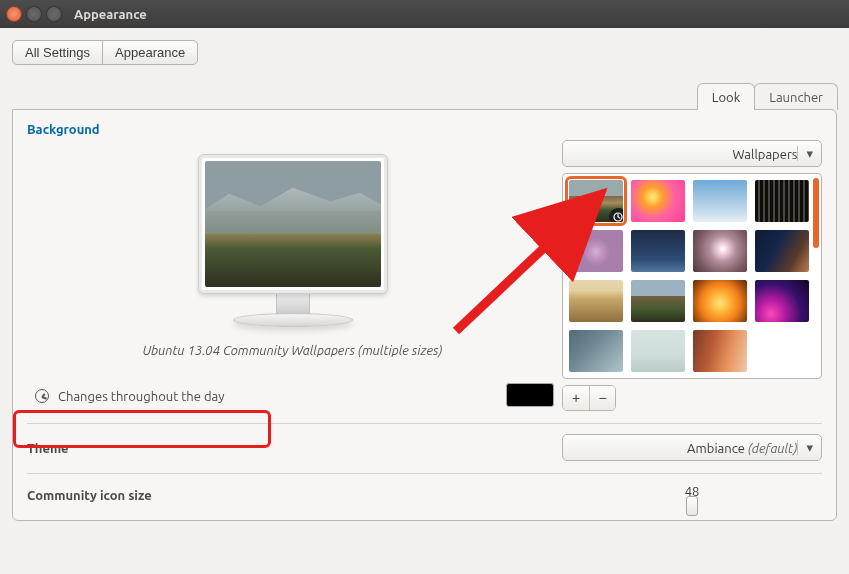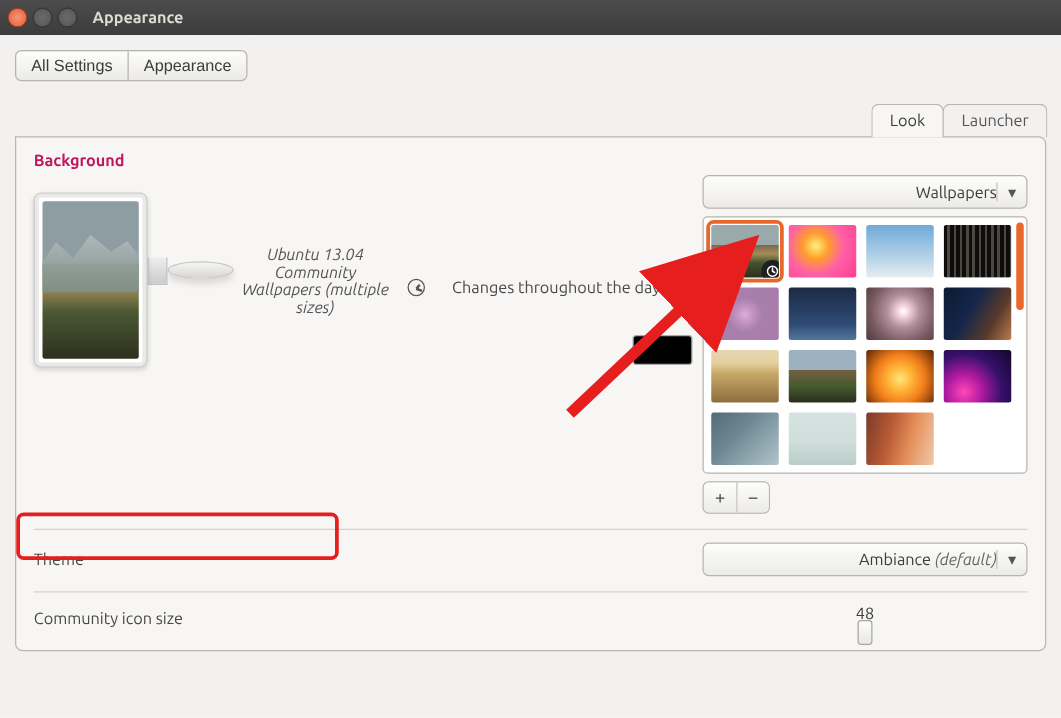--- a/index.html
+++ b/index.html
@@ -10,30 +10,30 @@
 .win-min, .win-max { background: radial-gradient(#6a6a6a, #555); }
 .titlebar-title { margin-left: 8px; }
 .content { padding: 12px 12px 0 12px; }
 .breadcrumb { display: inline-flex; border: 1px solid #b8b4ad; border-radius: 5px; overflow: hidden; background: linear-gradient(#fdfdfc, #ebeae7); }
 .breadcrumb button { border: none; background: transparent; padding: 4px 12px; font-size: 13px; color: #3c3c3c; cursor: pointer; }
 .breadcrumb button + button { border-left: 1px solid #b8b4ad; }
 .tab-bar { margin-top: 18px; display: flex; padding-left: 6px; position: relative; justify-content: flex-end; }
 .tab { border: 1px solid #bab7b0; border-bottom: none; padding: 6px 14px; background: #f2f1f0; border-radius: 6px 6px 0 0; margin-right: -1px; color: #555; cursor: pointer; position: relative; z-index: 1; }
 .tab.active { color: #3c3c3c; z-index: 3; background: #f7f6f5; }
 .tab-panel { border: 1px solid #bab7b0; border-radius: 0 6px 6px 6px; background: #f7f6f5; padding: 12px 14px 14px 14px; margin-top: -1px; position: relative; z-index: 2; }
-.section-label { font-weight: bold; color: #be185d; margin-bottom: 4px; }
+.section-label { font-weight: bold; color: #0369a1; margin-bottom: 4px; }
 .row { display: flex; align-items: flex-start; gap: 4px; }
-.left-col { flex: 1; display: flex; flex-direction: row; align-items: center; }
+.left-col { flex: 1; display: flex; flex-direction: column; align-items: center; }
 .monitor { width: 190px; height: 140px; background:#fff; border:1px solid #ccc; border-radius:6px; padding:6px; box-shadow: inset 0 0 0 3px #e9e9e7, 0 2px 4px rgba(0,0,0,0.15); position:relative; margin-top:14px;}
 .monitor-img { width:100%; height:100%; border-radius:2px; background: linear-gradient(#8d9da1 0%, #8d9da1 40%, #716049 40%, #9e8857 55%, #4b5934 70%, #2e301f 100%); position:relative; overflow:hidden;}
 .monitor-img::before { content:""; position:absolute; top:18%; left:-10%; width:120%; height:40%; background: linear-gradient(#b7bfc0, #7b8f89); clip-path: polygon(5% 60%, 20% 20%, 35% 45%, 50% 8%, 68% 35%, 82% 18%, 100% 60%, 100% 100%, 0 100%); opacity:0.9;}
 .stand { width: 34px; height: 22px; background: linear-gradient(#eee,#ccc); border:1px solid #c3c3c3; border-top:none; margin-top:-1px; }
 .base { width: 120px; height: 14px; background: linear-gradient(#f5f5f4,#d8d7d4); border-radius: 50%; border:1px solid #c8c7c3; margin-top:-2px; box-shadow: 0 4px 6px rgba(0,0,0,0.12);}
 .wall-name { font-style: italic; color: #555; margin-top: 16px; text-align:center; }
-.changes-row { width:100%; margin-top: 26px; display:flex; align-items:flex-end; gap:22px; padding:6px 8px; color:#4a4a4a; }
+.changes-row { width:100%; margin-top: 26px; display:flex; align-items:flex-end; gap:9px; padding:6px 8px; color:#4a4a4a; }
 .clock-glyph { width:14px; height:14px; border:1.5px solid #555; border-radius:50%; position:relative; display:inline-block;}
 .clock-glyph::before, .clock-glyph::after { content:""; position:absolute; background:#555; left:50%; top:50%; transform-origin:left center;}
 .clock-glyph::before { width:4px; height:1.5px; transform: rotate(-50deg);}
 .clock-glyph::after { width:5px; height:1.5px; transform: rotate(20deg);}
 .highlight-box { position:absolute; border:3px solid #e61e1e; border-radius:6px; }
 .color-swatch { width:48px; height:24px; background:#000; border:1px solid #aaa; border-radius:3px; margin-left:auto; margin-right:4px; margin-top:20px; cursor:pointer; align-self:center;}
 .right-col { width: 260px; display:flex; flex-direction:column; }
 .dropdown { border:1px solid #b7b4ad; border-radius:5px; background:linear-gradient(#fdfdfc,#ecebe8); padding:5px 8px; display:flex; align-items:center; justify-content:flex-end; cursor:pointer; }
 .dropdown .chev { border-left:1px solid #c7c4bd; padding-left:8px; color:#555;}
 .wall-box { border:1px solid #b7b4ad; border-radius:4px; margin-top:6px; background:#fff; padding:6px 2px 6px 6px; position:relative; }
@@ -41,21 +41,21 @@
 .wall-grid { display:grid; grid-template-columns: repeat(4, 54px); gap:8px 8px; }
 .thumb { width:54px; height:42px; border-radius:2px; cursor:pointer; position:relative; overflow:hidden;}
 .thumb.selected { outline:3px solid #e8682b; outline-offset:1px; }
 .thumb-badge { position:absolute; right:-4px; bottom:-4px; width:18px; height:18px; border-radius:50%; background:#1f1f1f; display:flex; align-items:center; justify-content:center;}
 .thumb-badge svg { width:10px; height:10px;}
 .wall-buttons { display:flex; gap:0; margin-top:6px; border:1px solid #b7b4ad; border-radius:5px; overflow:hidden; width:max-content;}
 .wall-buttons button { width:26px; height:24px; border:none; background:linear-gradient(#fdfdfc,#ecebe8); cursor:pointer; font-size:14px; color:#444;}
 .wall-buttons button + button { border-left:1px solid #c7c4bd;}
 .hr { border:none; border-top:1px solid #d6d3cc; margin:12px 0 10px 0;}
 .setting-row { display:flex; align-items:center; }
-.setting-row .setting-label { font-weight:normal; color:#4a4a4a; }
+.setting-row .setting-label { font-weight:bold; color:#4a4a4a; }
 .setting-row .control { margin-left:auto; width:260px;}
 .default-txt { font-style: italic; color:#666;}
 .slider-wrap { display:flex; align-items:center; gap:8px;flex-direction:column;}
 .slider-track { flex:1; height:4px; background:#cfccc5; border-radius:2px; position:relative;}
 .slider-fill { position:absolute; left:0; top:0; height:100%; background:#e8682b; border-radius:2px;}
 .slider-thumb { position:absolute; top:50%; width:12px; height:20px; background:linear-gradient(#fdfdfc,#e8e7e4); border:1px solid #a8a59e; border-radius:3px; transform:translate(-50%,-50%);}
 .arrow { position:absolute; z-index:10; pointer-events:none;}
 
 .t0{background:linear-gradient(#9aa9ab 0%,#9aa9ab 38%,#7b674b 38%,#a58d56 55%,#435230 72%,#2c2e1e 100%);}
 .t1{background:radial-gradient(circle at 40% 40%,#fff07a 0%,#ff9d2e 25%,#ff5fa8 55%,#ff3f8d 100%);}

